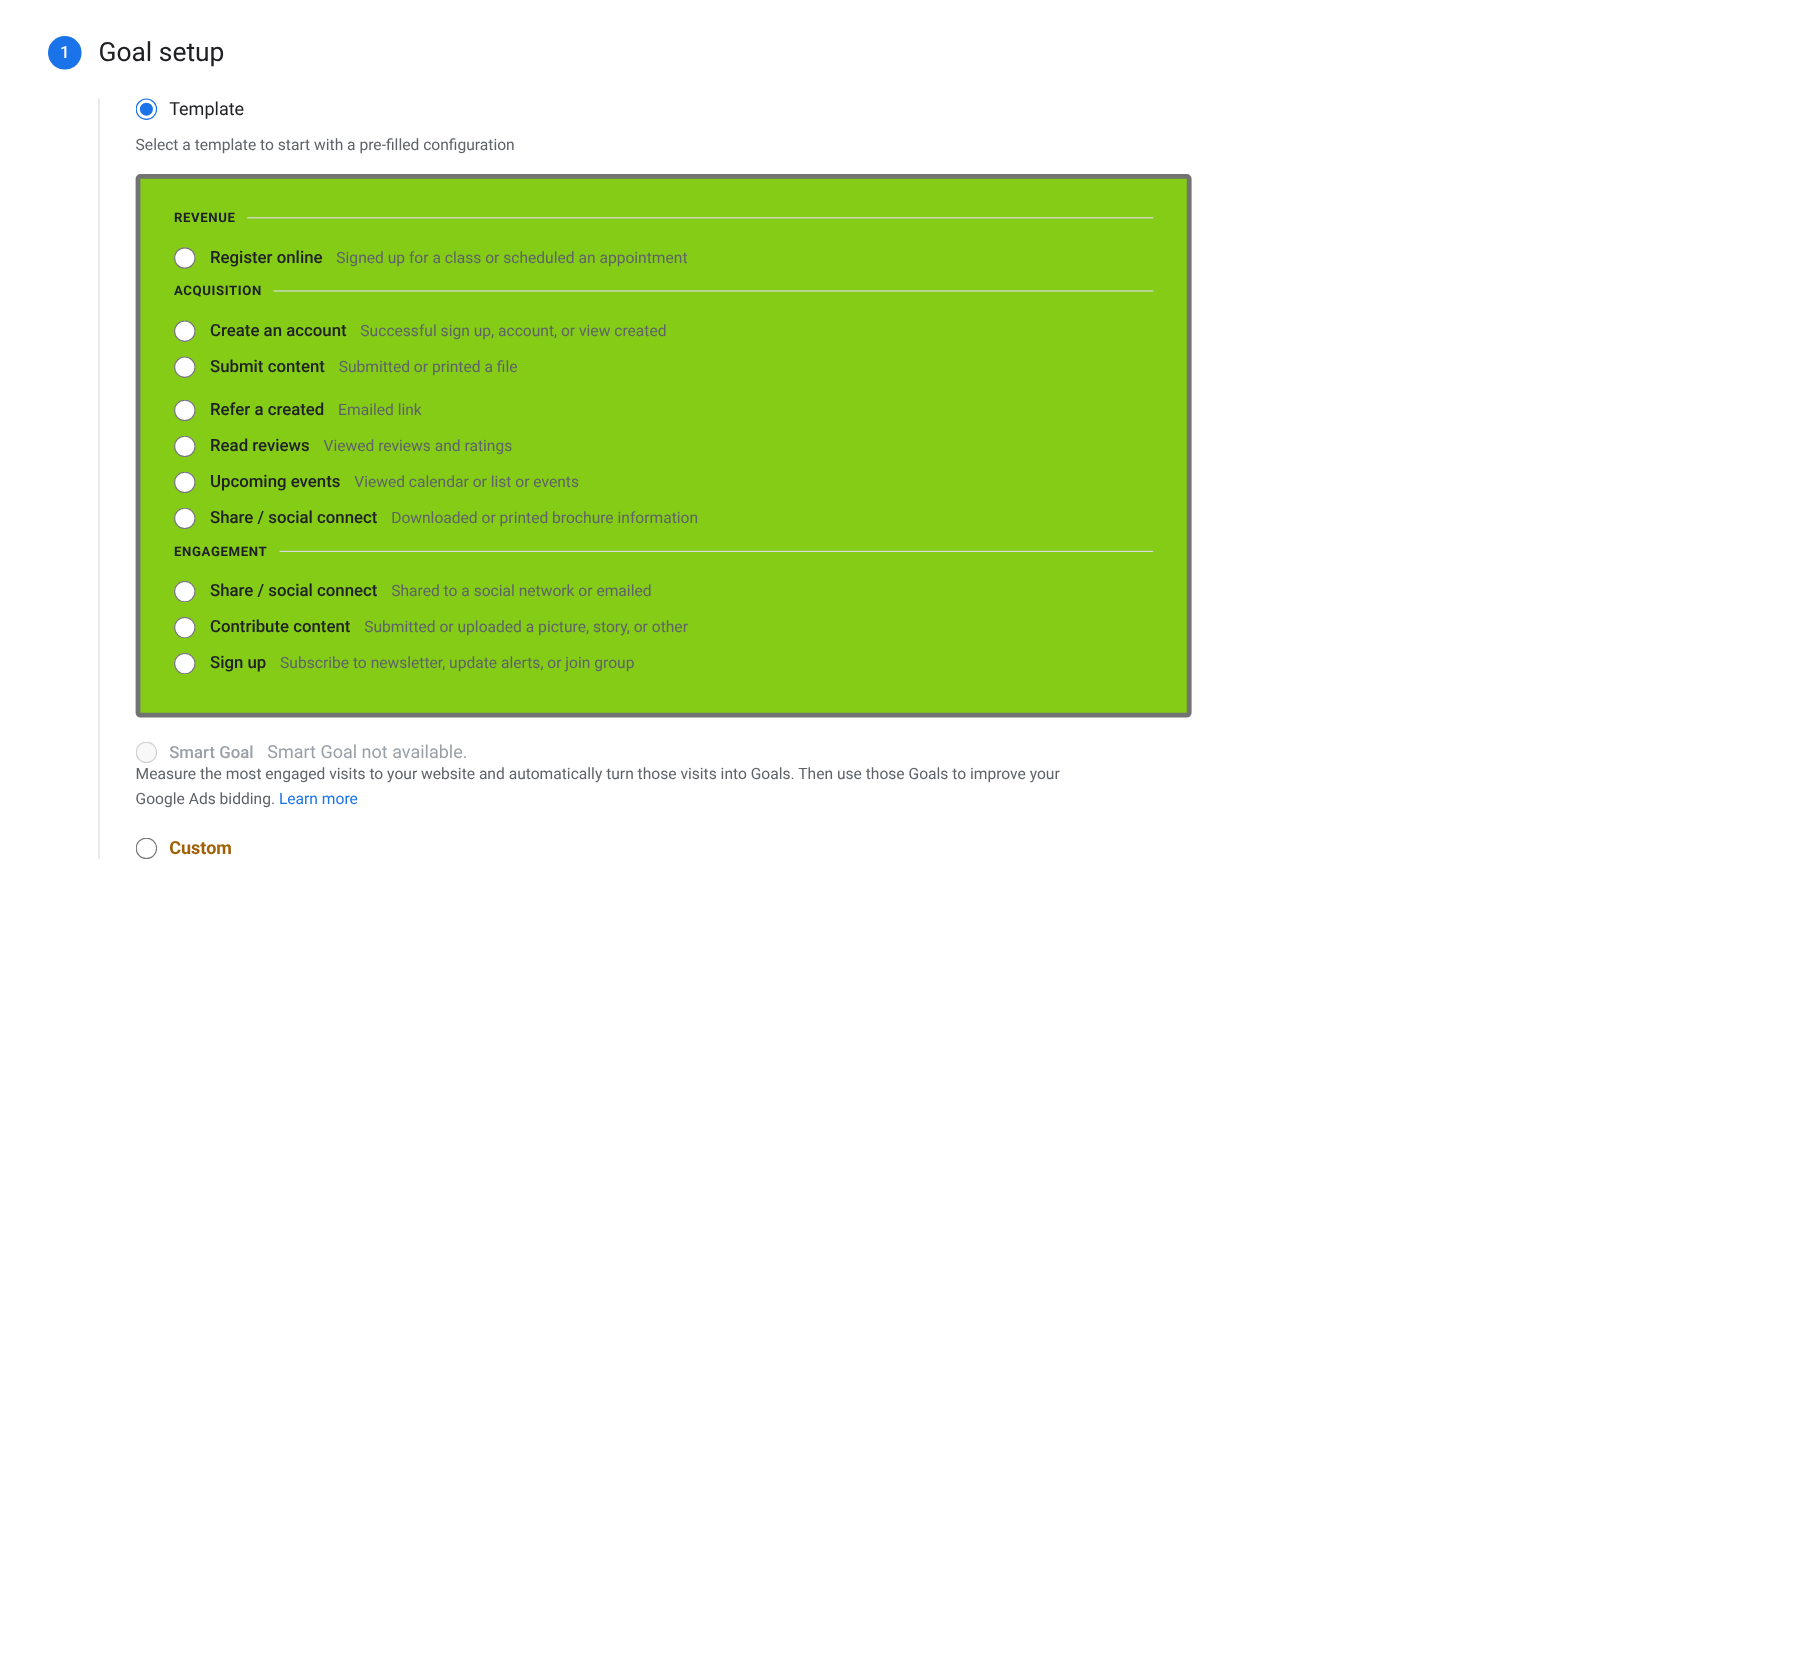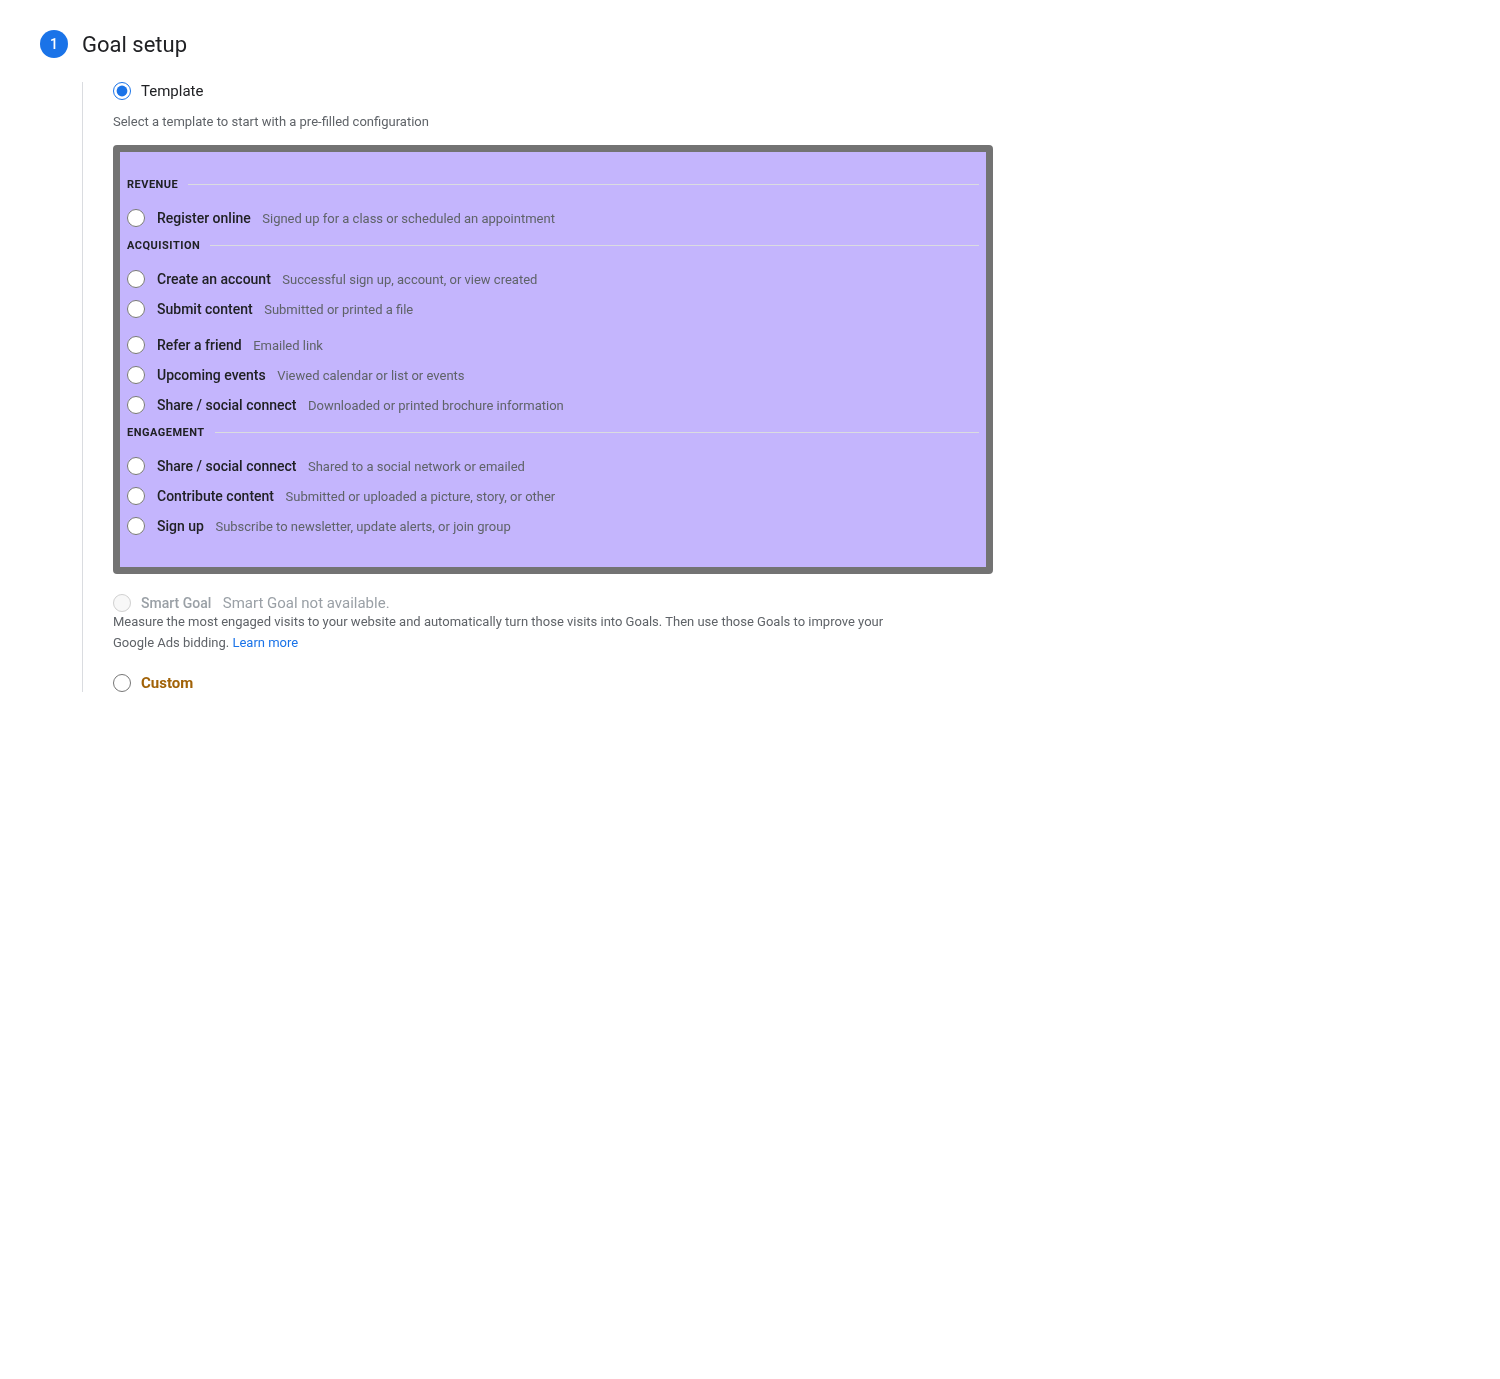--- a/index.html
+++ b/index.html
@@ -66,25 +66,25 @@
       color: #202124;
       font-weight: 400;
     }
     .template-description {
       font-size: 13px;
       color: #5f6368;
       margin-bottom: 16px;
       margin-top: 4px;
     }
     .template-box {
-      border: 7px solid #737373;
+      border: 4px solid #737373;
       border-radius: 4px;
-      padding: 20px 7px;
+      padding: 20px 28px;
       margin-bottom: 20px;
-      background: #c4b5fd;
+      background: #84cc16;
     }
     .category-label {
       font-size: 11px;
       font-weight: 700;
       color: #202124;
       letter-spacing: 0.5px;
       text-transform: uppercase;
       margin-bottom: 12px;
       margin-top: 6px;
       display: flex;
@@ -233,22 +233,29 @@
             <span class="goal-name">Submit content</span>
             <span class="goal-desc">Submitted or printed a file</span>
           </label>
         </div>
       </div>
 
       <div class="category-group">
         <div class="goal-item">
           <input type="radio" name="template_choice" id="refer_friend" style="">
           <label for="refer_friend">
-            <span class="goal-name">Refer a friend</span>
+            <span class="goal-name">Refer a created</span>
             <span class="goal-desc">Emailed link</span>
+          </label>
+        </div>
+        <div class="goal-item">
+          <input type="radio" name="template_choice" id="read_reviews" style="">
+          <label for="read_reviews">
+            <span class="goal-name">Read reviews</span>
+            <span class="goal-desc">Viewed reviews and ratings</span>
           </label>
         </div>
         <div class="goal-item">
           <input type="radio" name="template_choice" id="upcoming_events" style="">
           <label for="upcoming_events">
             <span class="goal-name">Upcoming events</span>
             <span class="goal-desc">Viewed calendar or list or events</span>
           </label>
         </div>
         <div class="goal-item">

